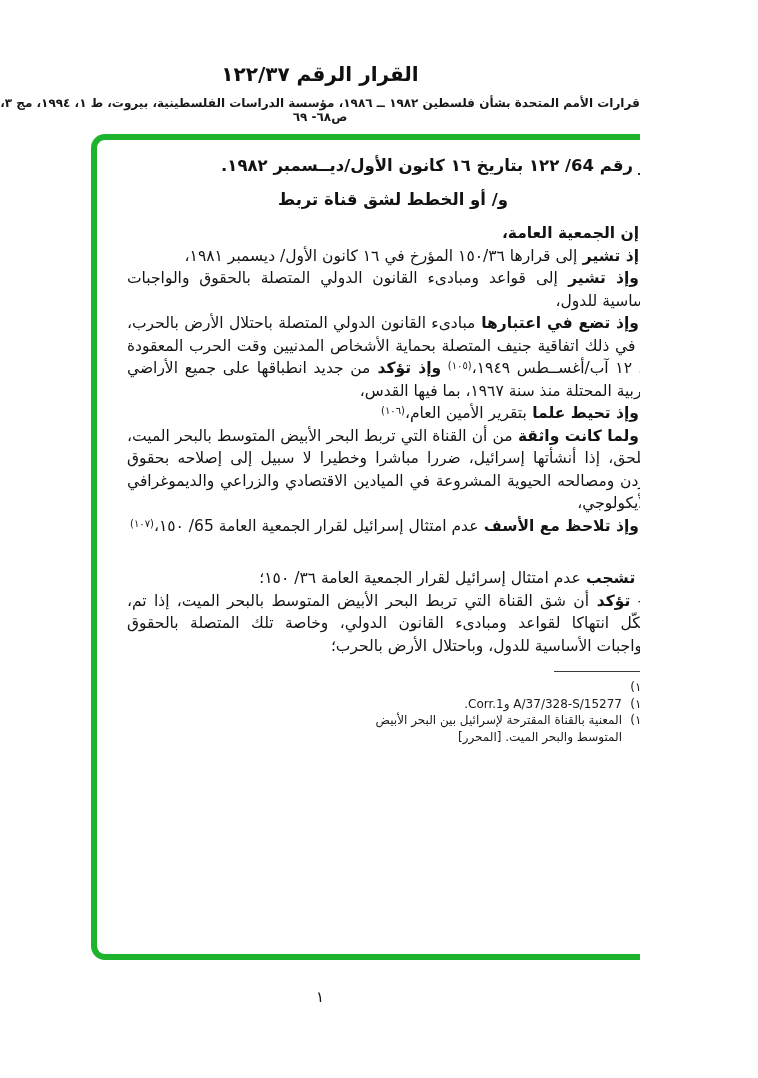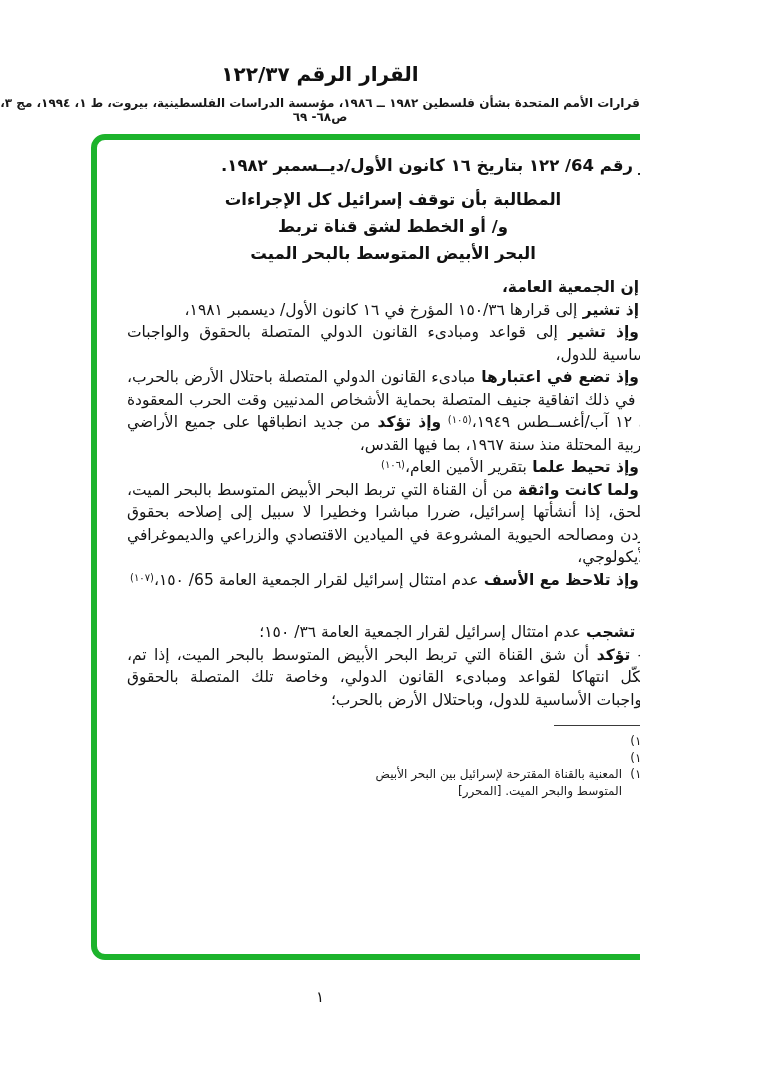--- a/index.html
+++ b/index.html
@@ -75,42 +75,41 @@
 
 <div class="page">
 
   <div class="doc-title">القرار الرقم ١٢٢/٣٧</div>
 
   <div class="doc-subtitle">قرارات الأمم المتحدة بشأن فلسطين ١٩٨٢ ــ ١٩٨٦، مؤسسة الدراسات الفلسطينية، بيروت، ط ١، ١٩٩٤، مج ٣، ص٦٨- ٦٩</div>
 
   <div class="green-box">
     <div class="box-heading">
         <div class="h-line h-first">قرار رقم 64/ ١٢٢ بتاريخ ١٦ كانون الأول/ديــسمبر ١٩٨٢.</div>
-        <div class="h-line">المطالبة بأن توقف إسرائيل كل الإجراءات</div>
         <div class="h-line">و/ أو الخطط لشق قناة تربط</div>
-        <div class="h-line">البحر الأبيض المتوسط بالبحر الميت</div>
       </div>
     <div class="box-paragraphs">
         <p class="para opening"><span class="bold">إن الجمعية العامة،</span></p>
         <p class="para"><span class="bold">إذ تشير </span><span>إلى قرارها ١٥٠/٣٦ المؤرخ في ١٦ كانون الأول/ ديسمبر ١٩٨١،</span></p>
         <p class="para"><span class="bold">وإذ تشير </span><span>إلى قواعد ومبادىء القانون الدولي المتصلة بالحقوق والواجبات الأساسية للدول،</span></p>
         <p class="para"><span class="bold">وإذ تضع في اعتبارها </span><span>مبادىء القانون الدولي المتصلة باحتلال الأرض بالحرب، بما في ذلك اتفاقية جنيف المتصلة بحماية الأشخاص المدنيين وقت الحرب المعقودة في ١٢ آب/أغســطس ١٩٤٩،</span><sup>(١٠٥)</sup><span> </span><span class="bold">وإذ تؤكد </span><span>من جديد انطباقها على جميع الأراضي العربية المحتلة منذ سنة ١٩٦٧، بما فيها القدس،</span></p>
         <p class="para"><span class="bold">وإذ تحيط علما </span><span>بتقرير الأمين العام،</span><sup>(١٠٦)</sup></p>
         <p class="para"><span class="bold">ولما كانت واثقة </span><span>من أن القناة التي تربط البحر الأبيض المتوسط بالبحر الميت، ستلحق، إذا أنشأتها إسرائيل، ضررا مباشرا وخطيرا لا سبيل إلى إصلاحه بحقوق الأردن ومصالحه الحيوية المشروعة في الميادين الاقتصادي والزراعي والديموغرافي والأيكولوجي،</span></p>
         <p class="para"><span class="bold">وإذ تلاحظ مع الأسف </span><span>عدم امتثال إسرائيل لقرار الجمعية العامة 65/ ١٥٠،</span><sup>(١٠٧)</sup></p>
         <p class="para operative op-first"><span>١ - </span><span class="bold">تشجب </span><span>عدم امتثال إسرائيل لقرار الجمعية العامة ٣٦/ ١٥٠؛</span></p>
         <p class="para operative"><span>٢ - </span><span class="bold">تؤكد </span><span>أن شق القناة التي تربط البحر الأبيض المتوسط بالبحر الميت، إذا تم، يشكّل انتهاكا لقواعد ومبادىء القانون الدولي، وخاصة تلك المتصلة بالحقوق والواجبات الأساسية للدول، وباحتلال الأرض بالحرب؛</span></p>
       </div>
     <div class="fn-rule"></div>
     <div class="footnotes">
         <div class="fn-row">
           <span class="fn-num">(١٠٥)</span>
         </div>
         <div class="fn-row">
           <span class="fn-num">(١٠٦)</span>
+          <div class="fn-text">A/37/328-S/15277 وCorr.1.</div>
         </div>
         <div class="fn-row">
           <span class="fn-num">(١٠٧)</span>
           <div class="fn-text">المعنية بالقناة المقترحة لإسرائيل بين البحر الأبيض المتوسط والبحر الميت. [المحرر]</div>
         </div>
       </div>
   </div>
 
   <div class="page-number">١</div>
 

